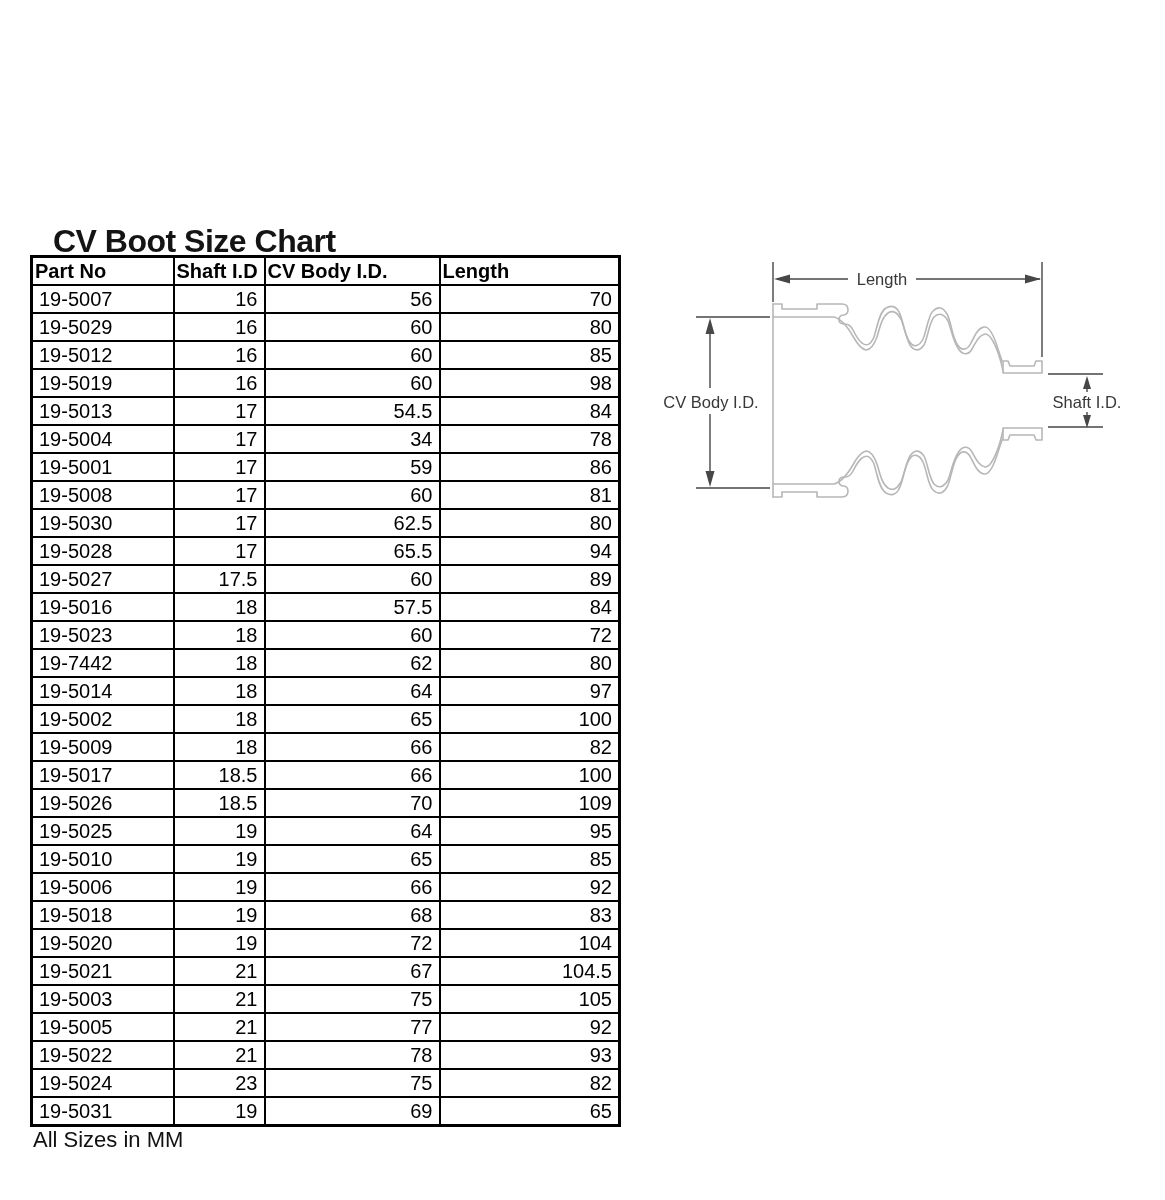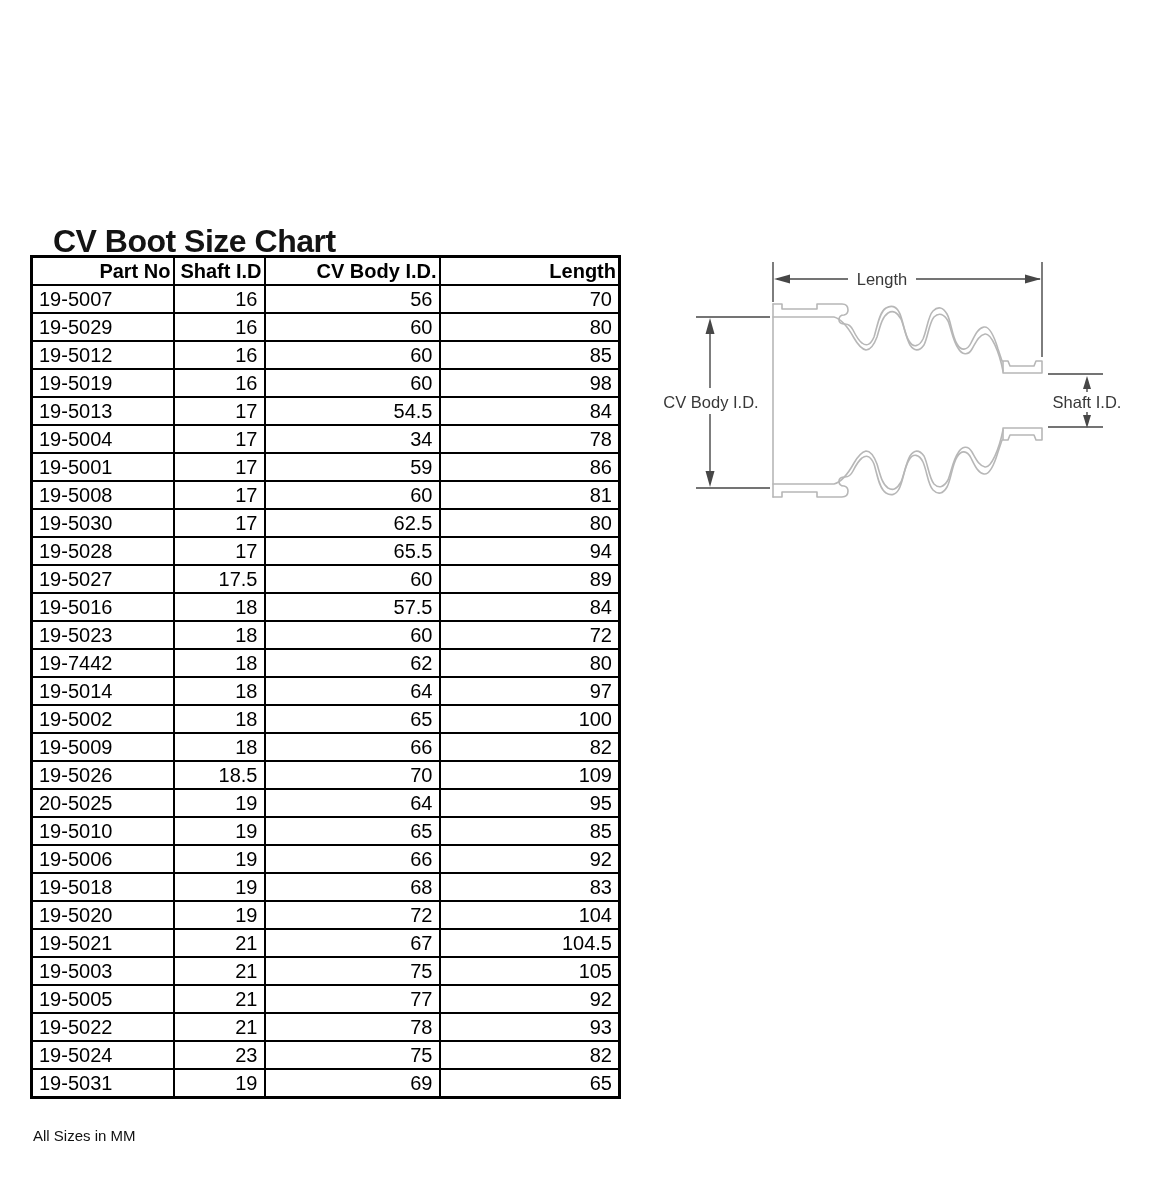--- a/index.html
+++ b/index.html
@@ -32,29 +32,29 @@
     border:2px solid #000;
     height:26px;
     line-height:26px;
     font-size:20px;
     padding:0 6px;
     overflow:hidden;
     white-space:nowrap;
   }
   table.size-table th {
     font-weight:bold;
-    text-align:right;
+    text-align:left;
     padding:0 2px;
   }
   td.col-left  { text-align:left;margin-left:6px; }
   td.col-right { text-align:right; }
   .units-note {
     position:absolute;
     left:33px; top:1127px;
-    font-size:15px;
+    font-size:22px;
     color:#111;
     white-space:nowrap;
   }
   svg.diagram {
     position:absolute;
     left:0; top:0;
     width:1165px; height:1200px;
   }
 </style>
 </head>
@@ -174,27 +174,33 @@
         <td class="col-right">65</td>
         <td class="col-right">100</td>
       </tr>
       <tr>
         <td class="col-left">19-5009</td>
         <td class="col-right">18</td>
         <td class="col-right">66</td>
         <td class="col-right">82</td>
       </tr>
       <tr>
+        <td class="col-left">19-5017</td>
+        <td class="col-right">18.5</td>
+        <td class="col-right">66</td>
+        <td class="col-right">100</td>
+      </tr>
+      <tr>
         <td class="col-left">19-5026</td>
         <td class="col-right">18.5</td>
         <td class="col-right">70</td>
         <td class="col-right">109</td>
       </tr>
       <tr>
-        <td class="col-left">20-5025</td>
+        <td class="col-left">19-5025</td>
         <td class="col-right">19</td>
         <td class="col-right">64</td>
         <td class="col-right">95</td>
       </tr>
       <tr>
         <td class="col-left">19-5010</td>
         <td class="col-right">19</td>
         <td class="col-right">65</td>
         <td class="col-right">85</td>
       </tr>

